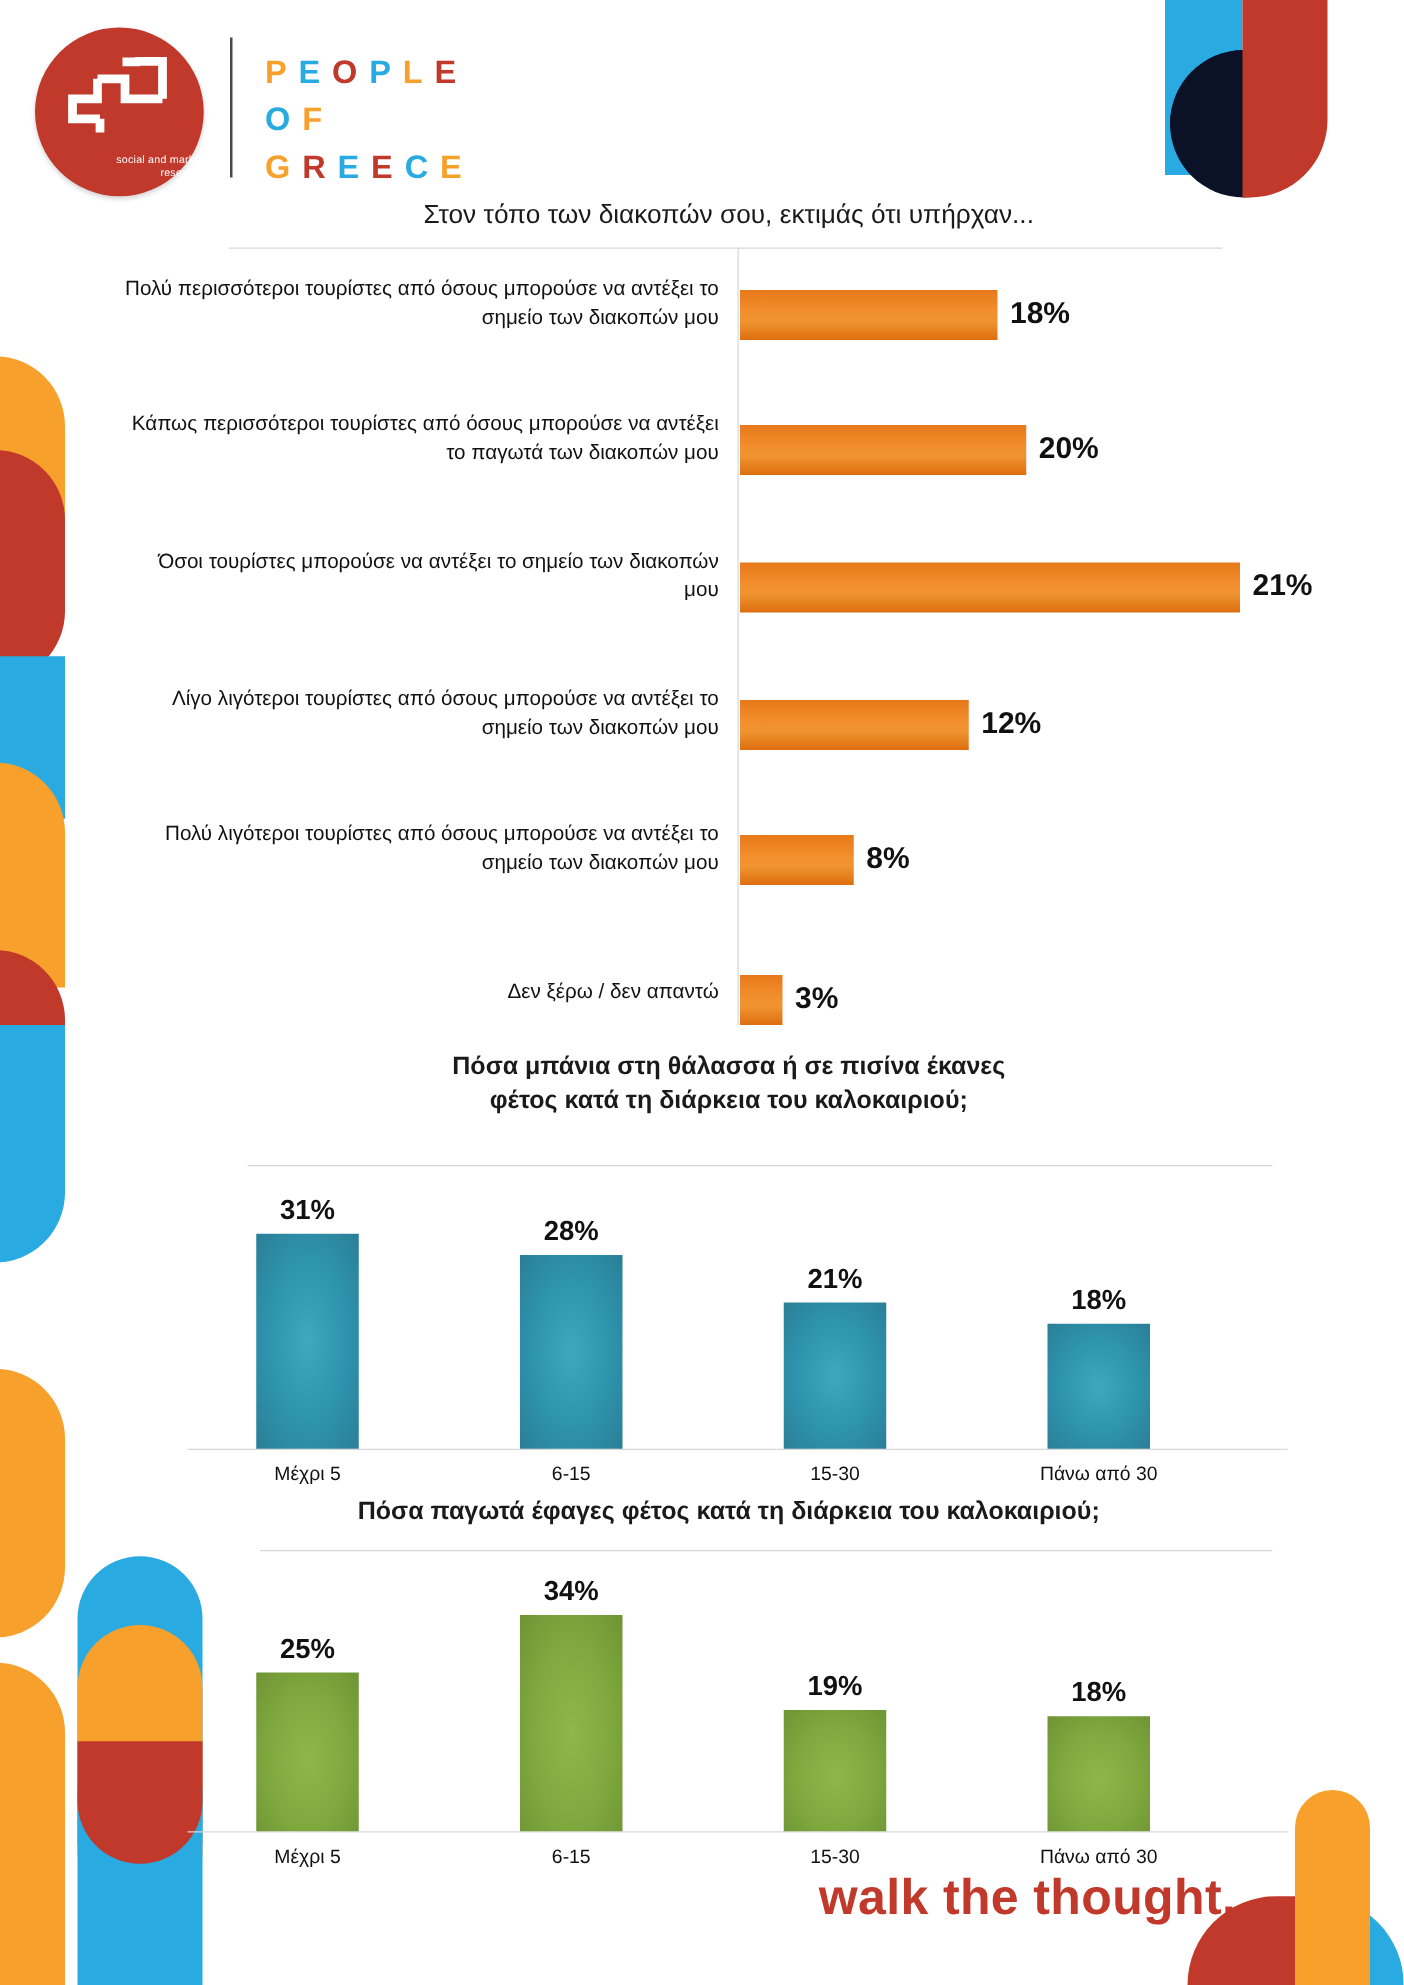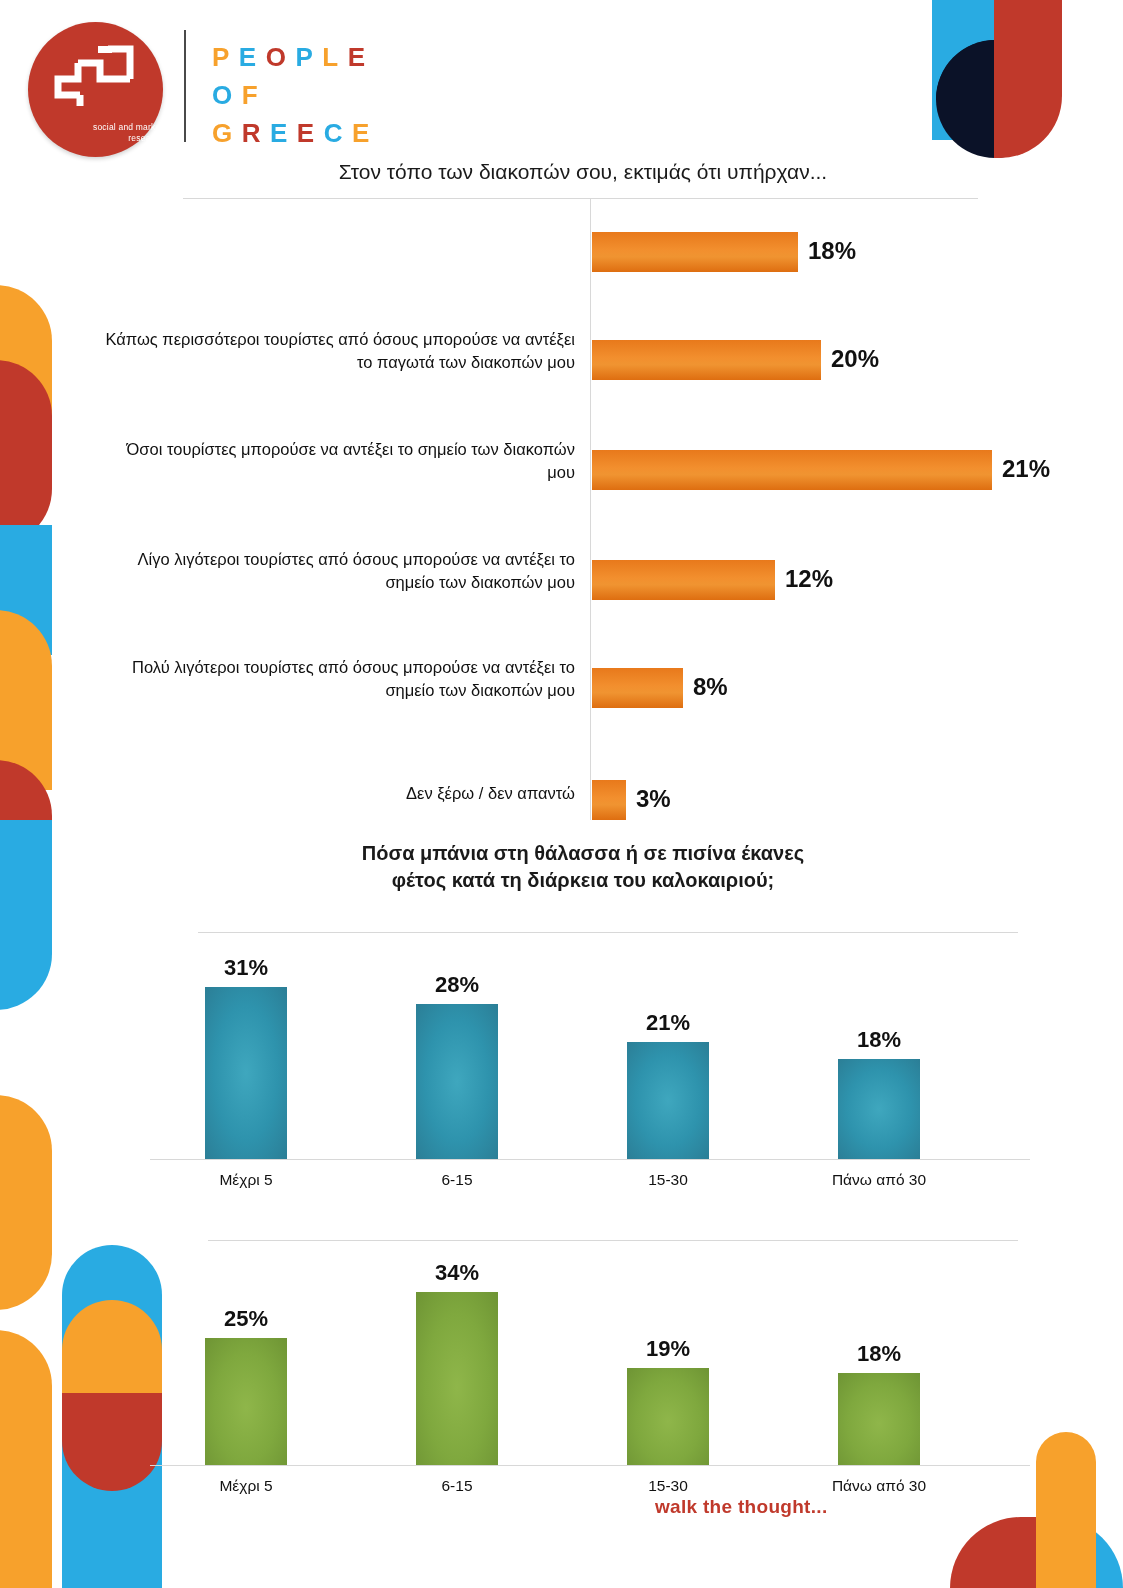--- a/index.html
+++ b/index.html
@@ -95,21 +95,21 @@
     background:radial-gradient(ellipse at 50% 55%,#8FB64A 0%,#7FA83E 55%,#6E9434 100%);
   }
   .vval{
     position:absolute;text-align:center;font-size:22px;font-weight:bold;color:#111;
   }
   .vcat{
     position:absolute;text-align:center;font-size:15.5px;color:#111;
   }
   .tagline{
     position:absolute;left:655px;top:1496px;
-    font-size:19px;color:#C0392B;font-weight:bold;letter-spacing:.3px;
+    font-size:40px;color:#C0392B;font-weight:bold;letter-spacing:.3px;
   }
 </style>
 </head>
 <body>
 
 <div class="page">
 
   <div class="deco tr-cyan"></div>
   <div class="deco tr-navy"></div>
   <div class="deco tr-navy2"></div>
@@ -161,20 +161,21 @@
       <span style="color:#F7A12C">G</span><span style="color:#C0392B">R</span><span style="color:#29ABE2">E</span><span style="color:#C0392B">E</span><span style="color:#29ABE2">C</span><span style="color:#F7A12C">E</span>
     </div>
   </div>
 
   <div class="c1-title">Στον τόπο των διακοπών σου, εκτιμάς ότι υπήρχαν...</div>
   <div class="c1-rule"></div>
   <div class="c1-axis"></div>
 
   <div id="chart1-rows">
       <div class="c1-row" style="top: 232px;">
+        <div class="c1-label">Πολύ περισσότεροι τουρίστες από όσους μπορούσε να αντέξει το σημείο των διακοπών μου</div>
         <div class="c1-bar" style="width: 206px;"></div>
         <div class="c1-val" style="left: 713px;">18%</div>
       </div>
       <div class="c1-row" style="top: 340px;">
         <div class="c1-label">Κάπως περισσότεροι τουρίστες από όσους μπορούσε να αντέξει το παγωτά των διακοπών μου</div>
         <div class="c1-bar" style="width: 229px;"></div>
         <div class="c1-val" style="left: 736px;">20%</div>
       </div>
       <div class="c1-row" style="top: 450px;">
         <div class="c1-label">Όσοι τουρίστες μπορούσε να αντέξει το σημείο των διακοπών μου</div>
@@ -212,20 +213,21 @@
       <div class="vval" style="left: 391px; width: 132px; top: 972px;">28%</div>
       <div class="vcat" style="left: 356px; width: 202px; top: 1171px;">6-15</div>
       <div class="vbar blue" style="left: 627px; width: 82px; height: 117px; top: 1042px; position: absolute;"></div>
       <div class="vval" style="left: 602px; width: 132px; top: 1010px;">21%</div>
       <div class="vcat" style="left: 567px; width: 202px; top: 1171px;">15-30</div>
       <div class="vbar blue" style="left: 838px; width: 82px; height: 100px; top: 1059px; position: absolute;"></div>
       <div class="vval" style="left: 813px; width: 132px; top: 1027px;">18%</div>
       <div class="vcat" style="left: 778px; width: 202px; top: 1171px;">Πάνω από 30</div>
     </div>
 
+  <div class="c2-title" style="top:1196px">Πόσα παγωτά έφαγες φέτος κατά τη διάρκεια του καλοκαιριού;</div>
   <div class="c2-rule" style="left:208px;top:1240px;width:810px;"></div>
   <div class="c-base" style="left:150px;top:1465px;width:880px;"></div>
   <div id="chart3-bars">
       <div class="vbar green" style="left: 205px; width: 82px; height: 127px; top: 1338px; position: absolute;"></div>
       <div class="vval" style="left: 180px; width: 132px; top: 1306px;">25%</div>
       <div class="vcat" style="left: 145px; width: 202px; top: 1477px;">Μέχρι 5</div>
       <div class="vbar green" style="left: 416px; width: 82px; height: 173px; top: 1292px; position: absolute;"></div>
       <div class="vval" style="left: 391px; width: 132px; top: 1260px;">34%</div>
       <div class="vcat" style="left: 356px; width: 202px; top: 1477px;">6-15</div>
       <div class="vbar green" style="left: 627px; width: 82px; height: 97px; top: 1368px; position: absolute;"></div>

